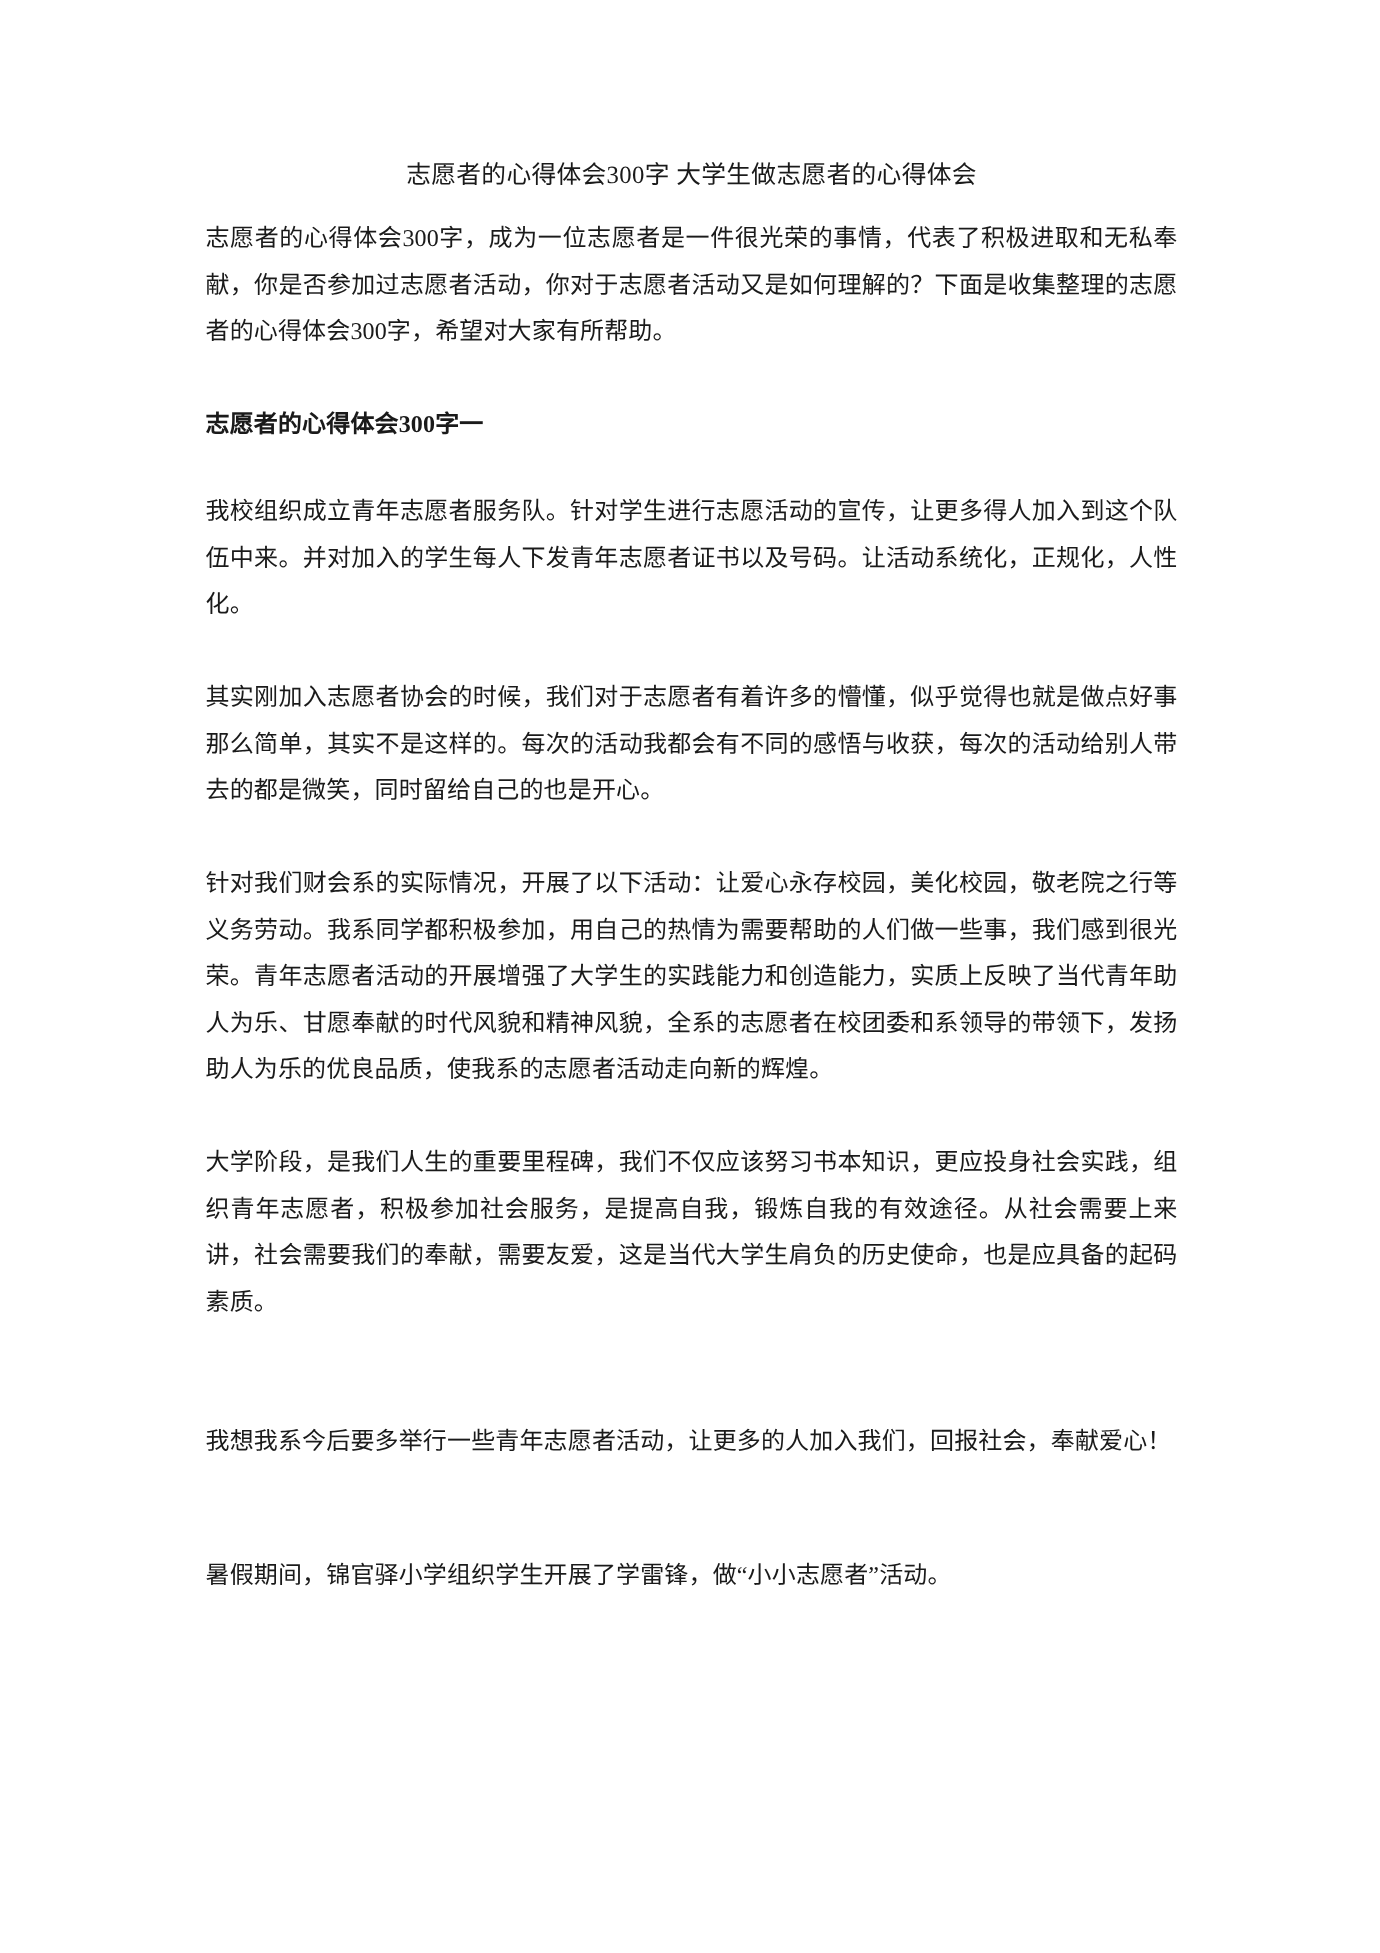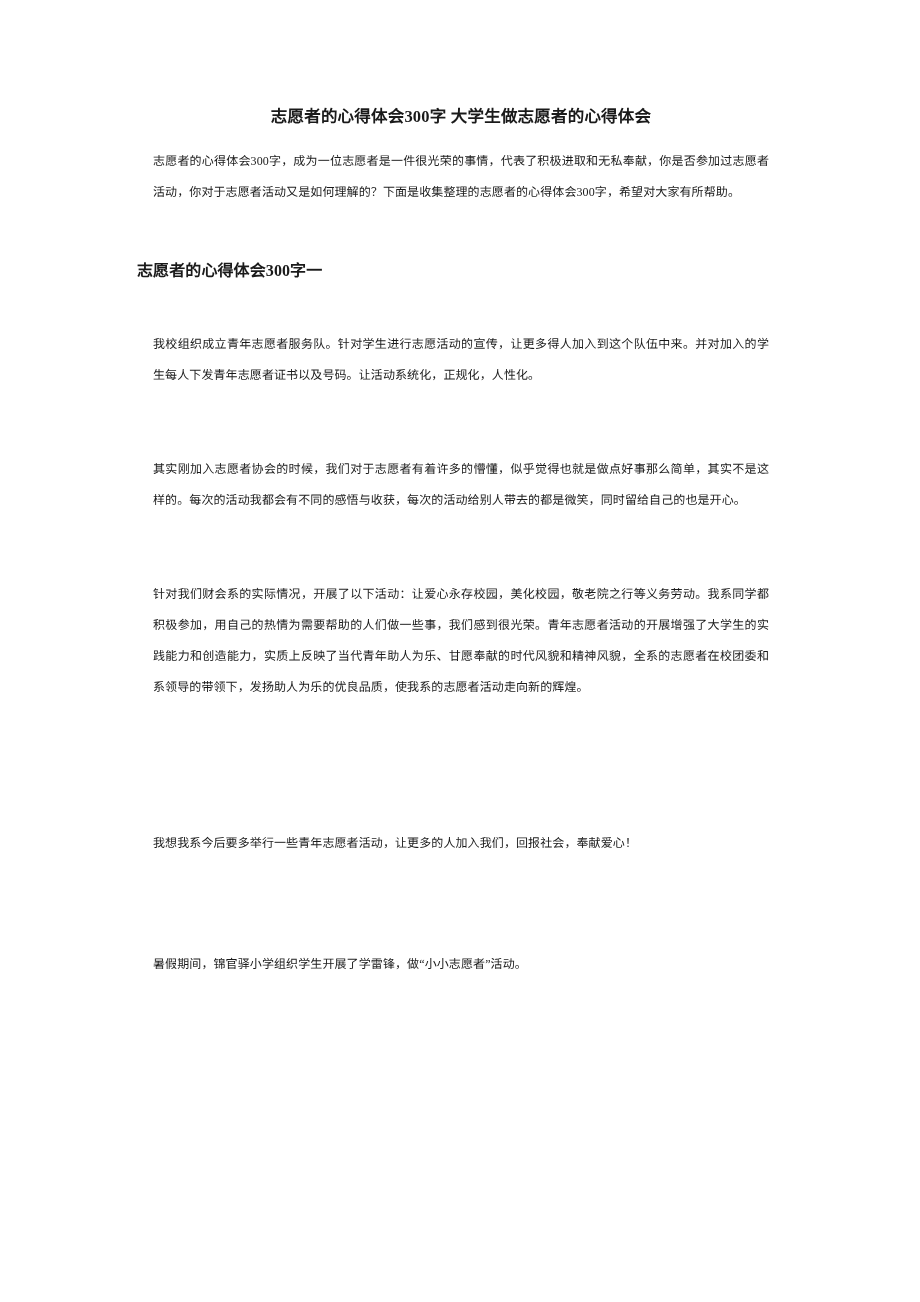--- a/index.html
+++ b/index.html
@@ -31,39 +31,39 @@
     position: absolute;
     left: 137px;
     top: 104px;
     width: 648px;
   }
 
   .doc-title {
     font-size: 16.5px;
     line-height: 26px;
     text-align: center;
-    font-weight: bold;
+    font-weight: normal;
     margin: 0 0 14px 0;
     letter-spacing: 0.2px;
     color: #1a1a1a;
   }
 
   .section-heading {
     font-size: 16px;
     line-height: 31px;
     font-weight: bold;
     margin: 0;
     color: #1a1a1a;
     letter-spacing: 0.1px;
   }
 
   .para {
-    font-size: 12px;
+    font-size: 16px;
     line-height: 31px;
-    margin: 16px;
+    margin: 0;
     text-align: justify;
     text-justify: inter-ideograph;
     color: #1a1a1a;
     letter-spacing: 0.1px;
   }
   .gap-section { height: 31px; }
   .gap-para    { height: 31px; }
   .gap-para-sm { height: 27px; }
 </style>
 </head>
@@ -87,20 +87,21 @@
     <div class="gap-para"></div>
 
     <p class="para">其实刚加入志愿者协会的时候，我们对于志愿者有着许多的懵懂，似乎觉得也就是做点好事那么简单，其实不是这样的。每次的活动我都会有不同的感悟与收获，每次的活动给别人带去的都是微笑，同时留给自己的也是开心。</p>
 
     <div class="gap-para"></div>
 
     <p class="para">针对我们财会系的实际情况，开展了以下活动：让爱心永存校园，美化校园，敬老院之行等义务劳动。我系同学都积极参加，用自己的热情为需要帮助的人们做一些事，我们感到很光荣。青年志愿者活动的开展增强了大学生的实践能力和创造能力，实质上反映了当代青年助人为乐、甘愿奉献的时代风貌和精神风貌，全系的志愿者在校团委和系领导的带领下，发扬助人为乐的优良品质，使我系的志愿者活动走向新的辉煌。</p>
 
     <div class="gap-para"></div>
 
+    <p class="para">大学阶段，是我们人生的重要里程碑，我们不仅应该努习书本知识，更应投身社会实践，组织青年志愿者，积极参加社会服务，是提高自我，锻炼自我的有效途径。从社会需要上来讲，社会需要我们的奉献，需要友爱，这是当代大学生肩负的历史使命，也是应具备的起码素质。</p>
 
     <div class="gap-para"></div>
 
 
     <div class="gap-para"></div>
 
     <p class="para">我想我系今后要多举行一些青年志愿者活动，让更多的人加入我们，回报社会，奉献爱心！</p>
 
     <div class="gap-section"></div>
 

